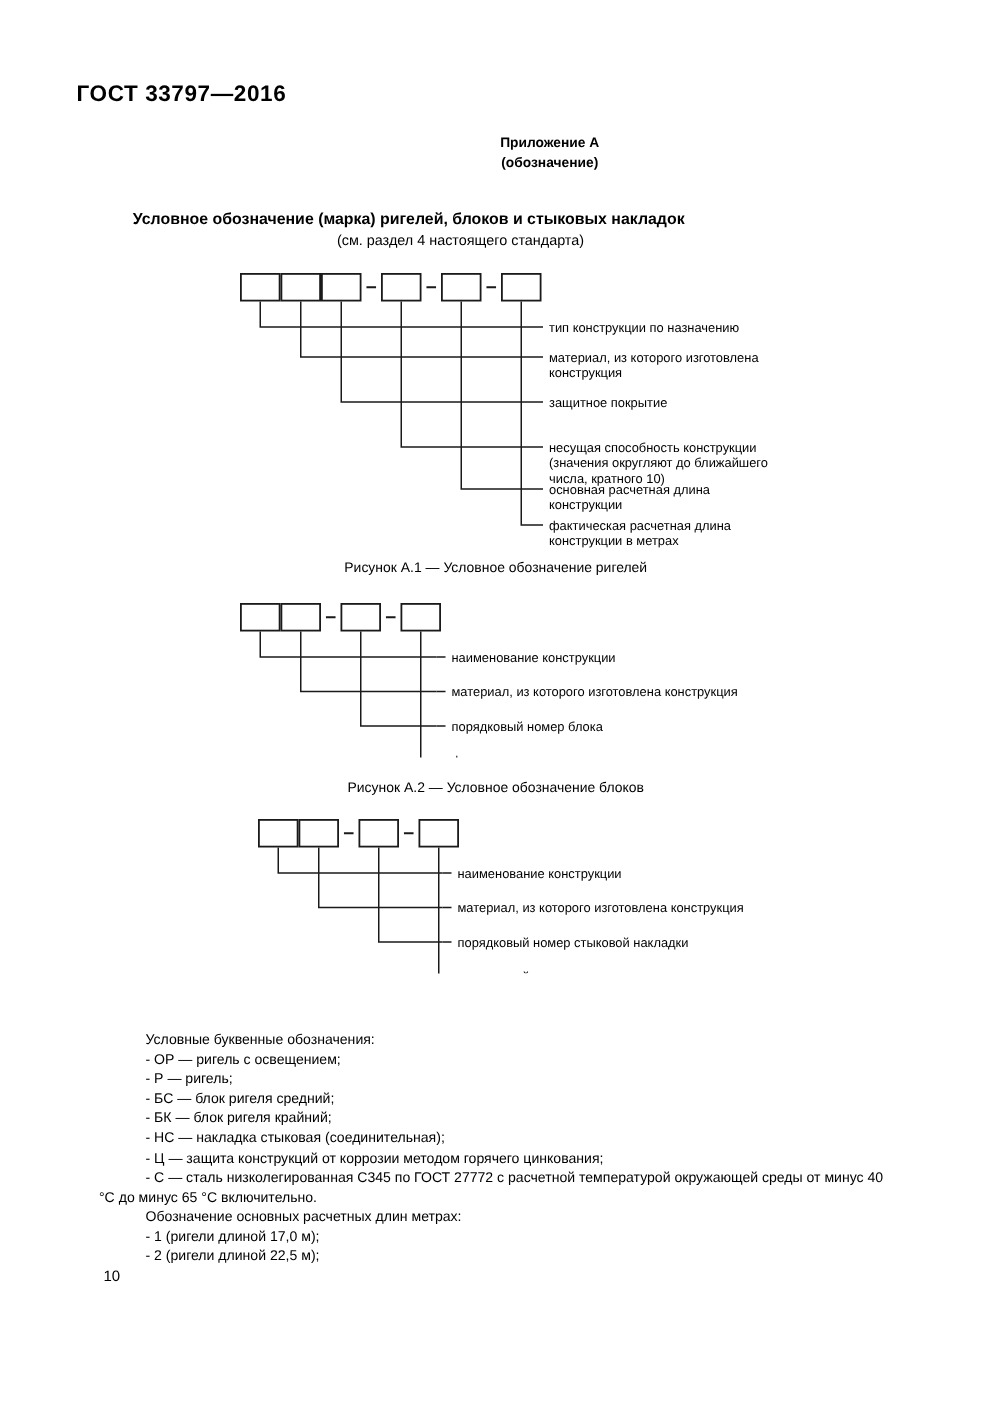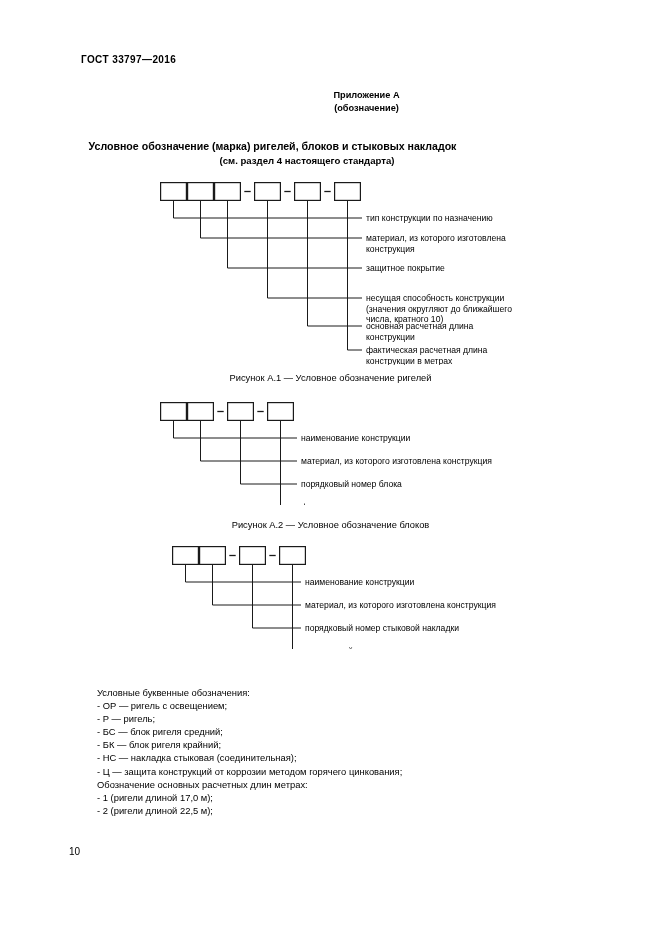--- a/index.html
+++ b/index.html
@@ -17,22 +17,22 @@
   }
   .page {
     position: absolute;
     inset: 0;
   }
 
   
   .doc-header {
     position: absolute;
     top: 54px;
-    left: 81px;
-    font-size: 10px;
+    left: 51px;
+    font-size: 15px;
     font-weight: bold;
     letter-spacing: 0.4px;
   }
 
   
   .appendix-block {
     position: absolute;
     top: 89px;
     left: 0;
     width: 661px;
@@ -53,21 +53,21 @@
     font-size: 10.6px;
     font-weight: bold;
   }
   .main-subtitle {
     position: absolute;
     top: 155px;
     left: 0;
     width: 614px;
     text-align: center;
     font-size: 9.6px;
-    font-weight: bold;
+    font-weight: normal;
   }
 
   
   .figure {
     position: absolute;
   }
   .fig-svg { display: block; }
 
   .fig-caption {
     position: absolute;
@@ -205,20 +205,21 @@
   </div>
 
   <div class="body-text" style="top:686px;">
     <p class="indent2">Условные буквенные обозначения:</p>
     <p class="indent2">- ОР — ригель с освещением;</p>
     <p class="indent2">- Р — ригель;</p>
     <p class="indent2">- БС — блок ригеля средний;</p>
     <p class="indent2">- БК — блок ригеля крайний;</p>
     <p class="indent2">- НС — накладка стыковая (соединительная);</p>
     <p class="indent2">- Ц — защита конструкций от коррозии методом горячего цинкования;</p>
+    <p class="hang">- С — сталь низколегированная С345 по ГОСТ 27772 с расчетной температурой окружающей среды от минус 40 °С до минус 65 °С включительно.</p>
     <p class="indent2">Обозначение основных расчетных длин метрах:</p>
     <p class="indent2">- 1 (ригели длиной 17,0 м);</p>
     <p class="indent2">- 2 (ригели длиной 22,5 м);</p>
   </div>
 
   <div class="page-number">10</div>
 
 </div>
 
 </body></html>

